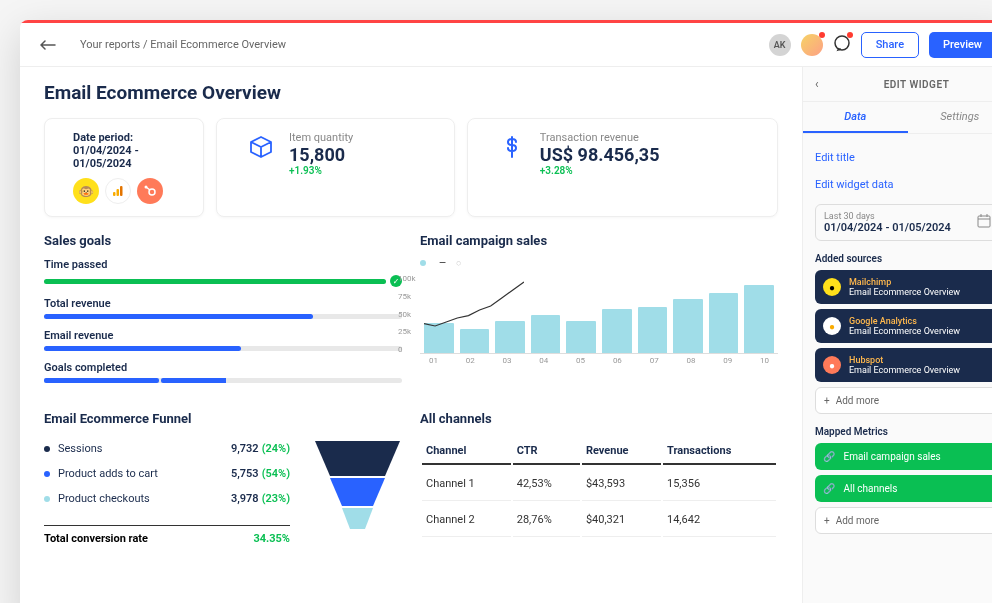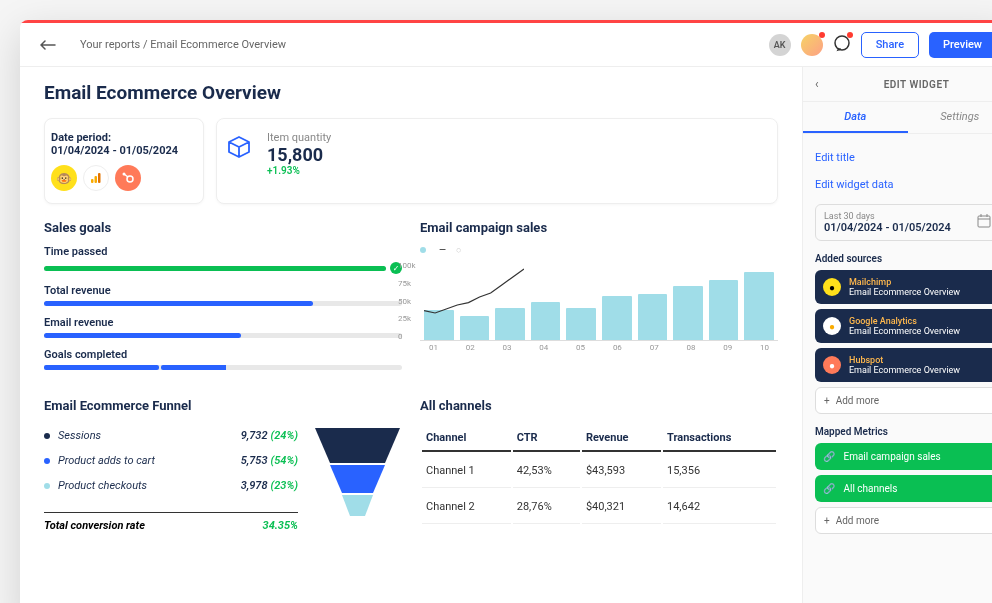--- a/index.html
+++ b/index.html
@@ -15,21 +15,21 @@
 .avatar-user { background: linear-gradient(135deg,#f6d365,#fda085); }
 .notif { position: relative; }
 .red-dot { position: absolute; top: -2px; right: -2px; width: 6px; height: 6px; background: #ff3b30; border-radius: 50%; }
 .btn { height: 26px; padding: 0 14px; font-size: 11px; border-radius: 5px; border: none; cursor: pointer; font-weight: 500; }
 .btn-outline { background: #fff; color: #2962ff; border: 1px solid #2962ff; }
 .btn-primary { background: #2962ff; color: #fff; }
 .content { flex: 1; display: flex; overflow: hidden; }
 .main { flex: 1; padding: 14px 24px; overflow-y: auto; }
 .page-title { font-size: 19px; font-weight: 700; color: #1a2b4c; margin-bottom: 14px; }
 .kpi-row { display: flex; gap: 12px; margin-bottom: 16px; }
-.card { background: #fff; border: 1px solid #eee; border-radius: 8px; padding: 12px 6px; box-shadow: 0 1px 3px rgba(0,0,0,0.04); }
+.card { background: #fff; border: 1px solid #eee; border-radius: 8px; padding: 12px 28px; box-shadow: 0 1px 3px rgba(0,0,0,0.04); }
 .date-card { width: 160px; }
 .date-label { font-size: 11px; font-weight: 700; color: #1a2b4c; }
 .date-range { font-size: 11px; font-weight: 700; color: #1a2b4c; margin-bottom: 8px; }
 .integrations { display: flex; gap: 6px; }
 .int-icon { width: 26px; height: 26px; border-radius: 50%; display: flex; align-items: center; justify-content: center; font-size: 13px; }
 .int-mc { background: #ffe01b; }
 .int-ga { background: #fff; border: 1px solid #eee; color: #f9ab00; }
 .int-hs { background: #ff7a59; color: #fff; }
 .kpi-card { flex: 1; display: flex; gap: 12px; align-items: flex-start; }
 .kpi-icon { width: 32px; height: 32px; display: flex; align-items: center; justify-content: center; color: #2962ff; }
@@ -46,21 +46,21 @@
 .check { width: 12px; height: 12px; background: #0abf53; border-radius: 50%; color: #fff; font-size: 8px; display: flex; align-items: center; justify-content: center; margin-left: 4px; }
 .chart-area { height: 110px; position: relative; }
 .chart-legend { display: flex; gap: 10px; margin-bottom: 6px; font-size: 9px; }
 .legend-dot { width: 6px; height: 6px; border-radius: 50%; display: inline-block; margin-right: 3px; }
 .bars { display: flex; align-items: flex-end; gap: 6px; height: 80px; position: relative; border-bottom: 1px solid #ddd; padding: 0 4px; }
 .bar { flex: 1; background: #a0dde8; border-radius: 1px 1px 0 0; }
 .y-axis { position: absolute; left: -22px; top: 0; height: 80px; display: flex; flex-direction: column; justify-content: space-between; font-size: 8px; color: #999; }
 .x-axis { display: flex; gap: 18px; padding: 2px 4px 0; }
 .x-tick { flex: 1; font-size: 8px; color: #999; text-align: center; }
 .line-overlay { position: absolute; left: 4px; right: 4px; top: 0; height: 80px; pointer-events: none; }
-.funnel-section { display: flex; gap: 14px; font-style: italic; }
+.funnel-section { display: flex; gap: 22px; }
 .funnel-stats { flex: 1; }
 .funnel-row { display: flex; align-items: center; font-size: 11px; padding: 6px 0; }
 .funnel-dot { width: 6px; height: 6px; border-radius: 50%; margin-right: 8px; }
 .funnel-name { flex: 1; color: #1a2b4c; }
 .funnel-val { font-weight: 600; color: #1a2b4c; margin-right: 3px; }
 .funnel-pct { color: #0abf53; font-weight: 600; }
 .funnel-total { border-top: 1px solid #333; padding-top: 6px; margin-top: 14px; display: flex; justify-content: space-between; font-size: 11px; font-weight: 700; }
 .funnel-total-pct { color: #0abf53; }
 .funnel-viz { width: 90px; display: flex; align-items: center; justify-content: center; }
 .table { width: 100%; font-size: 11px; }
@@ -150,20 +150,32 @@
                 <path d="M4 9l10-5 10 5v10l-10 5-10-5V9z M4 9l10 5 10-5 M14 14v10" stroke="#2962ff" stroke-width="1.8" fill="none" stroke-linejoin="round"></path>
               </svg>
           </div>
           <div>
             <div class="kpi-label">Item quantity</div>
             <div class="kpi-value">15,800</div>
             <div class="kpi-delta">+1.93%</div>
           </div>
         </div>
 
+        <div class="card kpi-card" style="flex:1.4">
+          <div class="kpi-icon">
+            <svg width="28" height="28" viewBox="0 0 28 28">
+                <path d="M14 4v20M18 9c0-2-2-3-4-3s-4 1-4 3 2 3 4 3 4 1 4 3-2 3-4 3-4-1-4-3" stroke="#2962ff" stroke-width="2" fill="none" stroke-linecap="round"></path>
+              </svg>
+          </div>
+          <div>
+            <div class="kpi-label">Transaction revenue</div>
+            <div class="kpi-value">US$ 98.456,35</div>
+            <div class="kpi-delta">+3.28%</div>
+          </div>
+        </div>
       </div>
 
       <div class="two-col">
         <div>
           <div class="section-title">Sales goals</div>
           <div id="goals-container">
               <div class="goal-row">
                 <div class="goal-label">Time passed</div>
                 <div style="display: flex; align-items: center;">
                   <div class="goal-bar" style="flex: 1 1 0%;">

